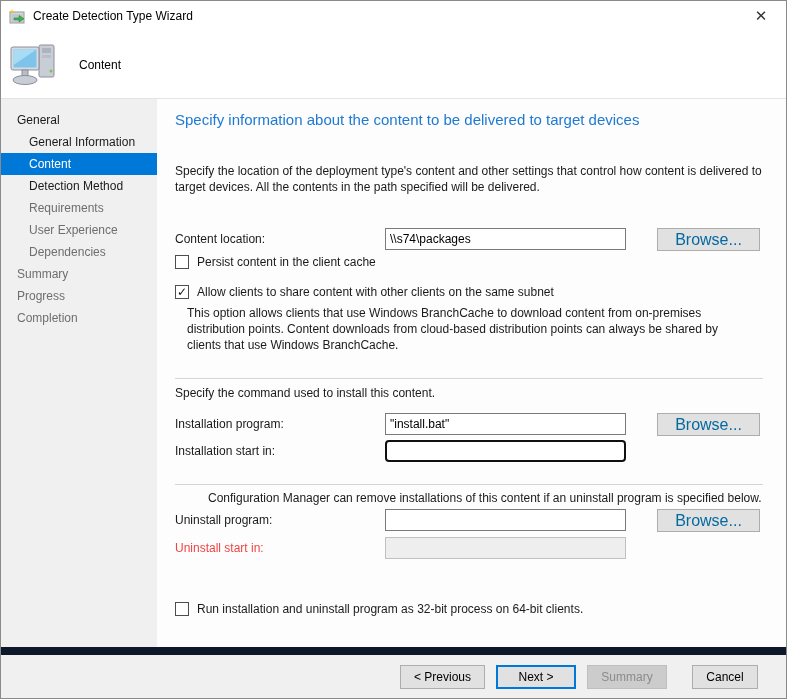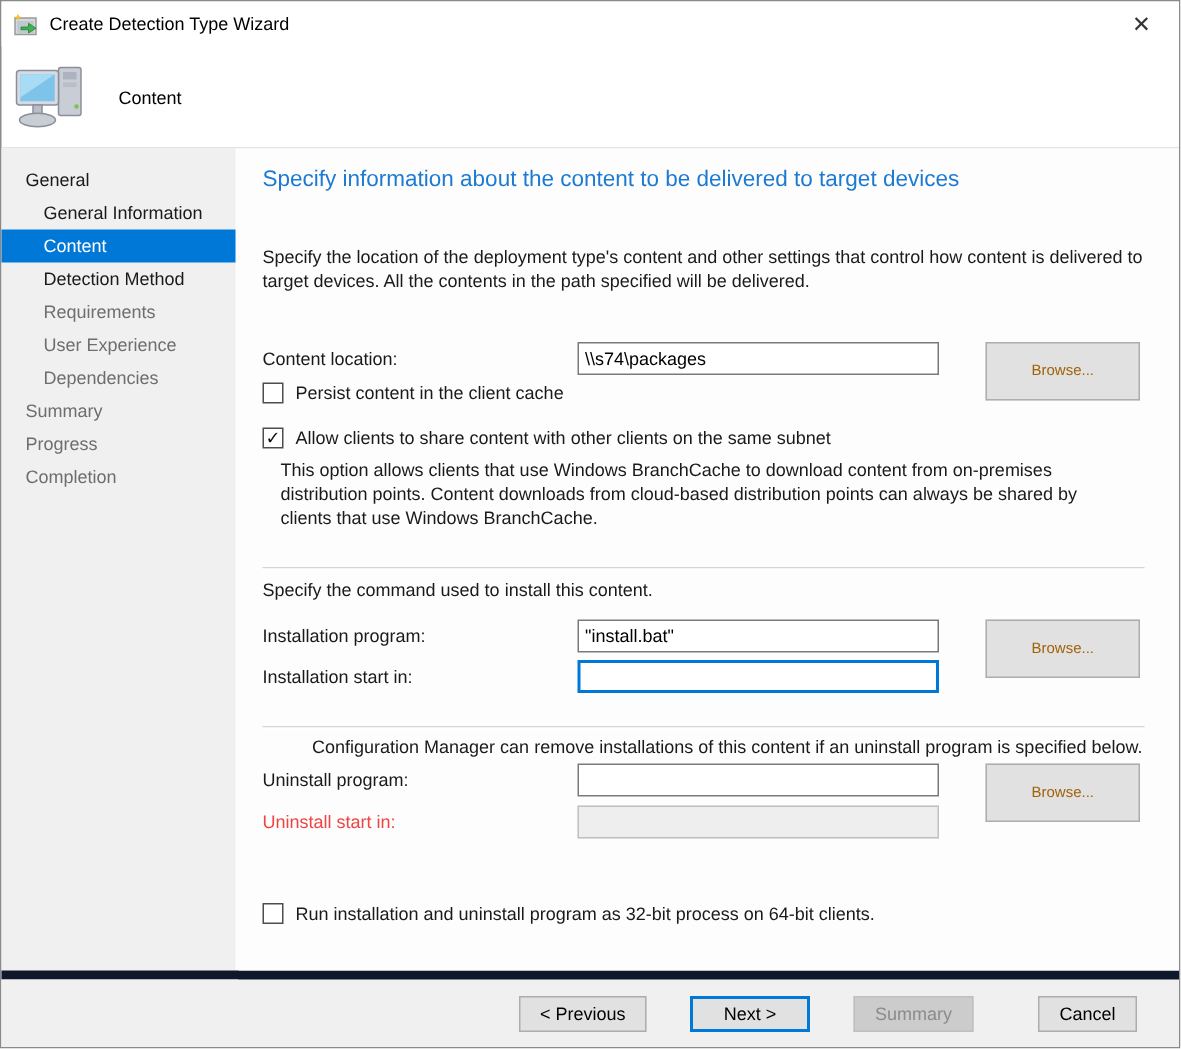--- a/index.html
+++ b/index.html
@@ -35,36 +35,36 @@
   .frow { position:absolute; display:flex; align-items:center; }
   .flabel { width:210px; }
   .flabel.disabled { color:#ef4444; }
   .tinput {
     width:241px; height:22px; border:1px solid #7a7a7a; background:#fff;
     font-family:"Liberation Sans","DejaVu Sans",sans-serif; font-size:12px; padding:0 4px; color:#000;
   }
   .tinput.focused { border:2px solid #0078d7; }
   .tinput.disabled { background:#eeeeee; border-color:#c0c0c0; }
   .browse-btn {
-    position:absolute; left:498px; width:103px; height:39px;
-    background:#e1e1e1; border:1px solid #adadad; font-size:10px; color:#a16207;
+    position:absolute; left:498px; width:103px; height:23px;
+    background:#e1e1e1; border:1px solid #adadad; font-size:16px; color:#0369a1;
     font-family:"Liberation Sans","DejaVu Sans",sans-serif;
   }
   .cbrow { position:absolute; display:flex; align-items:center; gap:8px; }
   .cbox {
     width:14px; height:14px; border:1px solid #4d4d4d; background:#fff; flex:0 0 auto;
     display:flex; align-items:center; justify-content:center; font-size:12px; color:#111; line-height:1;
   }
   .note { position:absolute; left:28px; top:206px; width:568px; line-height:1.35; color:#1a1a1a; }
   .divider { position:absolute; left:16px; width:588px; height:2px; border-top:1px solid #d5d5d5; border-bottom:1px solid #fff; }
   .caption { position:absolute; left:16px; }
   
   .footer {
-    height:51px; flex:0 0 auto; background:#f0f0f0; border-top:6px solid #0f172a;
-    display:flex; align-items:center; justify-content:space-between; gap:29px; padding-right:28px;
+    height:51px; flex:0 0 auto; background:#f0f0f0; border-top:8px solid #0f172a;
+    display:flex; align-items:center; justify-content:space-between; gap:11px; padding-right:28px;
   }
   .footer .spacer { width:158px; margin-right:auto; align-self:stretch; background:#f0f0f0; }
   .btn {
     height:24px; background:#e1e1e1; border:1px solid #adadad; font-size:12px; color:#000;
     font-family:"Liberation Sans","DejaVu Sans",sans-serif;
   }
   .btn-prev { width:85px; }
   .btn-next { width:80px; border:2px solid #0078d7; }
   .btn-summary { width:80px; background:#cccccc; border-color:#bfbfbf; color:#8b8b8b; }
   .btn-cancel { width:66px; margin-left:14px; }

